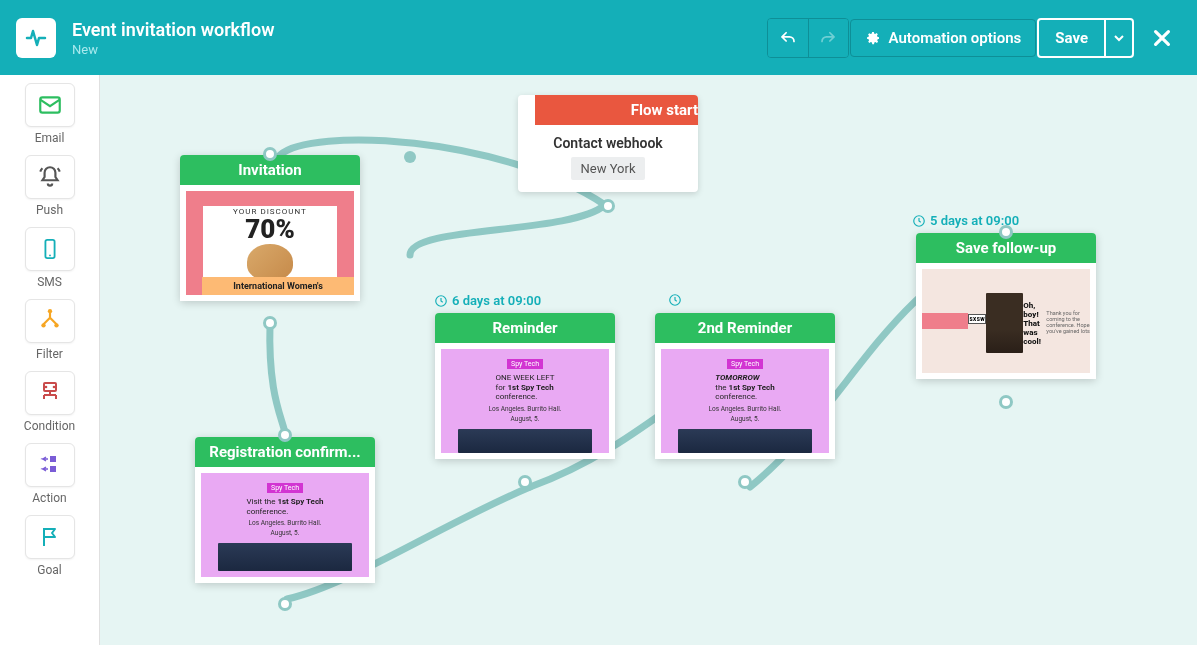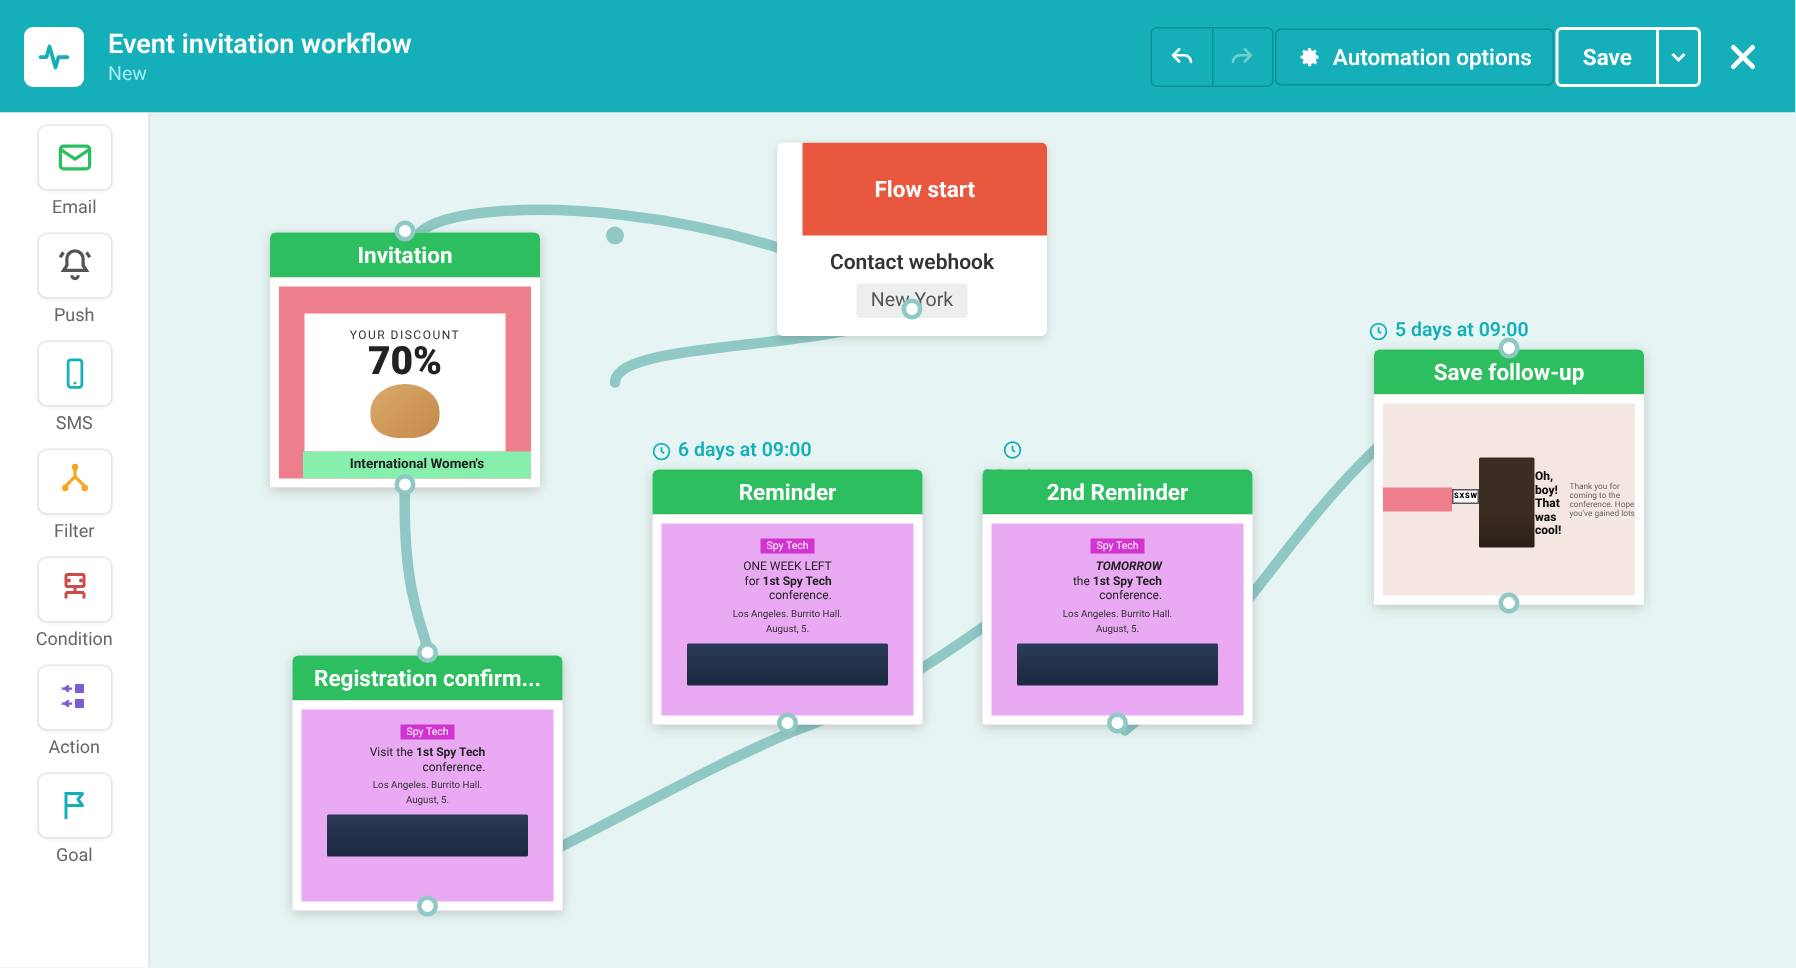--- a/index.html
+++ b/index.html
@@ -29,40 +29,40 @@
   .sb-item { display:flex; flex-direction:column; align-items:center; gap:4px; cursor:grab; }
   .sb-icon { width:50px; height:44px; background:#fff; border:1px solid #e5e5e5; border-radius:6px; box-shadow:0 1px 2px rgba(0,0,0,.05); display:flex; align-items:center; justify-content:center; }
   .sb-label { font-size:12px; color:#666; }
 
   
   .canvas { position:relative; flex:1; background:#e6f5f3; }
   svg.wires { position:absolute; inset:0; width:100%; height:100%; }
 
   
   .flow-start { position:absolute; width:180px; background:#fff; border-radius:4px; box-shadow:0 2px 6px rgba(0,0,0,.15); overflow:hidden; cursor:pointer; }
-  .fs-head { background:#e9573f; color:#fff; font-weight:700; font-size:15px; text-align:center; padding:22px 0;margin-left:17px; }
+  .fs-head { background:#e9573f; color:#fff; font-weight:700; font-size:15px; text-align:right; padding:6px 0;margin-left:17px; }
   .fs-body { padding:10px 12px 12px; text-align:center; }
   .fs-sub { font-size:14px; color:#333; font-weight:600; margin-bottom:6px; }
   .fs-tag { display:inline-block; background:#eceeef; color:#555; font-size:13px; padding:4px 10px; border-radius:2px; }
 
   
   .email-card { position:absolute; width:180px; background:#fff; border-radius:4px; box-shadow:0 2px 8px rgba(0,0,0,.18); cursor:pointer; }
   .ec-head { background:#2dbe60; color:#fff; font-weight:700; font-size:15px; text-align:center; padding:6px 4px; border-top-left-radius:4px; border-top-right-radius:4px; white-space:nowrap; overflow:hidden; text-overflow:ellipsis; }
-  .ec-preview { width:100%; height:140px; border:6px solid #fff; border-top:6px solid #fff; position:relative; overflow:hidden; }
+  .ec-preview { width:100%; height:116px; border:6px solid #fff; border-top:6px solid #fff; position:relative; overflow:hidden; }
 
   
   .pv-pink { background:#ef7e8b; display:flex; align-items:center; justify-content:center; }
   .pv-pink .inner { width:80%; height:72%; background:#fff; display:flex; flex-direction:column; align-items:center; justify-content:center; }
   .pv-pink .d1 { font-size:8px; letter-spacing:1px; color:#333; }
   .pv-pink .d2 { font-size:26px; font-weight:900; color:#222; line-height:1; }
-  .pv-footer { position:absolute; left:16px; right:0; bottom:0; background:#86efac; text-align:center; font-size:9px; font-weight:700; padding:4px 2px; color:#222; }
+  .pv-footer { position:absolute; left:16px; right:0; bottom:0; background:#fdba74; text-align:center; font-size:9px; font-weight:700; padding:4px 2px; color:#222; }
 
   .pv-violet { background:#e9a9f3; display:flex; flex-direction:column; align-items:center; padding-top:10px; }
   .pv-violet .tag { background:#d234d2; color:#fff; font-size:7px; padding:1px 4px; margin-bottom:4px; }
-  .pv-violet .t1 { font-size:8px; color:#222; text-align:right; line-height:1.2; }
+  .pv-violet .t1 { font-size:8px; color:#222; text-align:left; line-height:1.2; }
   .pv-violet .t2 { font-size:6.5px; color:#333; margin-top:3px; }
   .pv-violet .t3 { font-size:6.5px; color:#333; margin-top:2px; }
   .pv-violet .img { margin-top:6px; width:80%; height:28px; background:linear-gradient(180deg,#2b3a56,#1b2840); border-radius:1px; }
 
   .pv-follow { background:#f4e6e0; display:flex; flex-direction:row; align-items:center; }
   .pv-follow .strip { width:100%; height:16px; background:#ef7e8b; }
   .pv-follow .brand { width:34px; height:10px; background:#fff; border:1px solid #555; margin-top:-5px; font-size:5px; font-weight:900; display:flex; align-items:center; justify-content:center; letter-spacing:.5px; }
   .pv-follow .photo { margin-top:4px; width:80%; height:60px; background:linear-gradient(180deg,#3a2d22 60%,#2a1f18); border-radius:1px; }
   .pv-follow .cap { font-size:8px; font-weight:800; margin-top:4px; color:#111; }
   .pv-follow .sub { font-size:5.5px; color:#666; margin-top:1px; }

